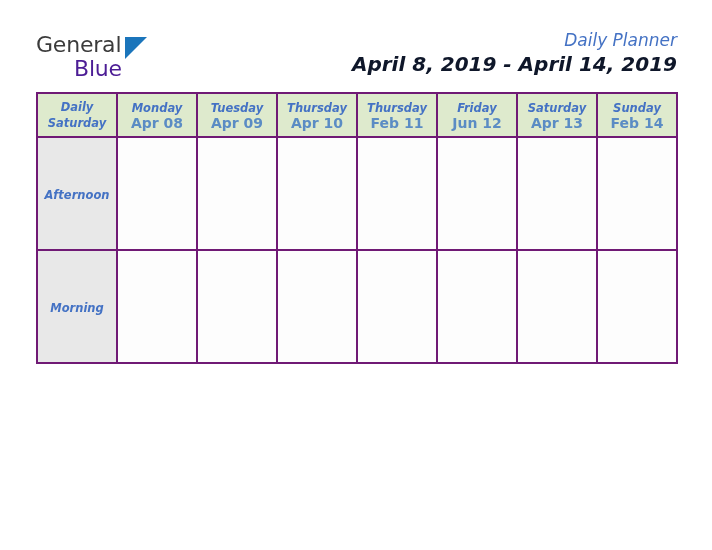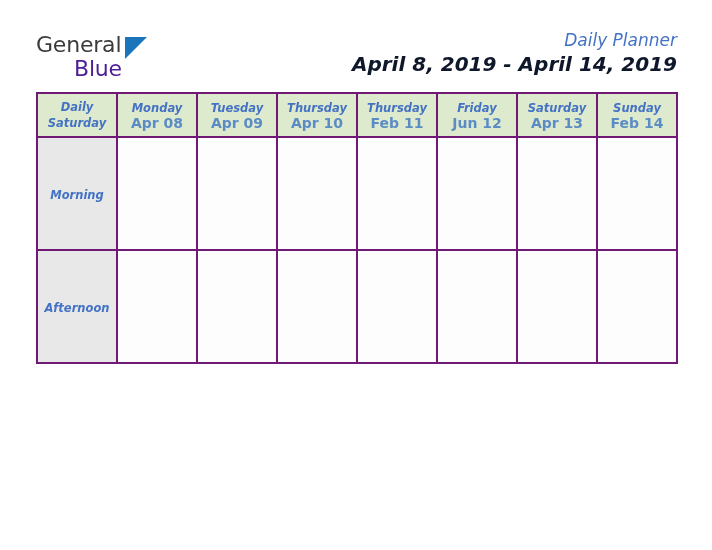--- a/index.html
+++ b/index.html
@@ -210,33 +210,33 @@
       </th>
       <th class="head-cell">
         <span class="head-day">Sunday</span>
         <span class="head-date">Feb 14</span>
       </th>
     </tr>
   </thead>
   <tbody>
     <tr>
       <td class="row-label">
-        <span class="row-label-text">Morning</span>
+        <span class="row-label-text">Afternoon</span>
       </td>
       <td class="slot-cell"></td>
       <td class="slot-cell"></td>
       <td class="slot-cell"></td>
       <td class="slot-cell"></td>
       <td class="slot-cell"></td>
       <td class="slot-cell"></td>
       <td class="slot-cell"></td>
     </tr>
     <tr>
       <td class="row-label">
-        <span class="row-label-text">Afternoon</span>
+        <span class="row-label-text">Morning</span>
       </td>
       <td class="slot-cell"></td>
       <td class="slot-cell"></td>
       <td class="slot-cell"></td>
       <td class="slot-cell"></td>
       <td class="slot-cell"></td>
       <td class="slot-cell"></td>
       <td class="slot-cell"></td>
     </tr>
   </tbody>

